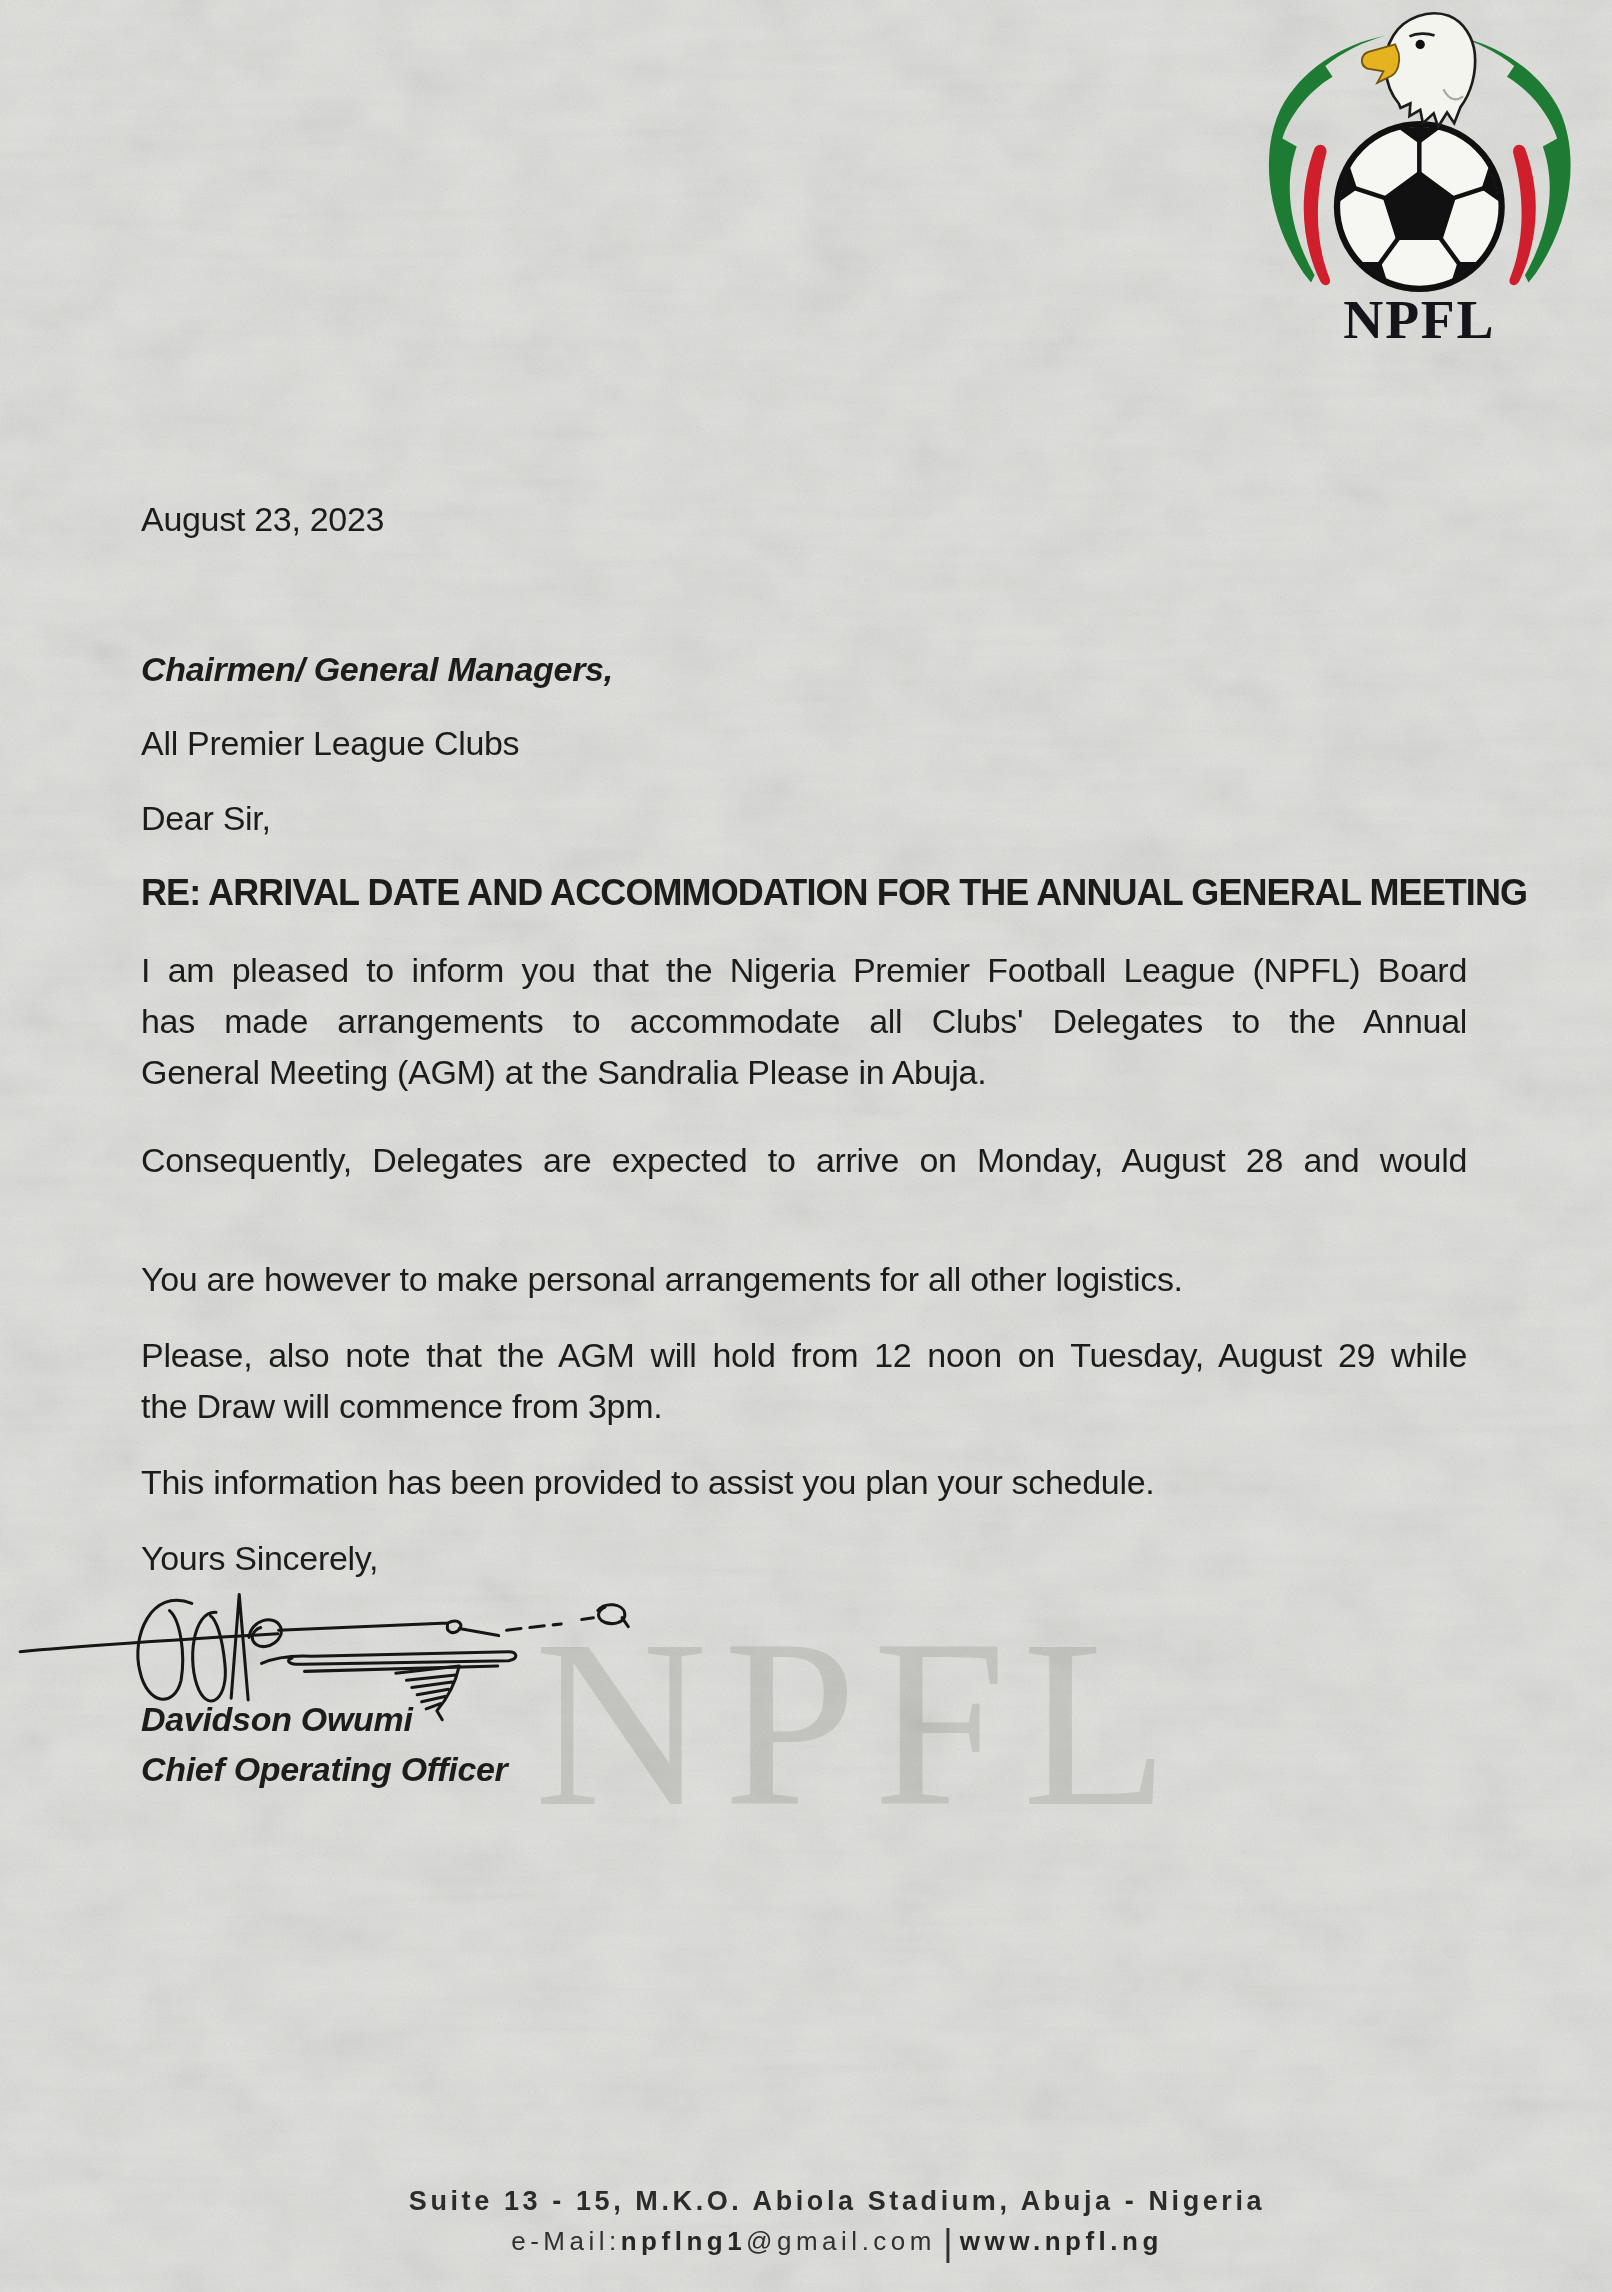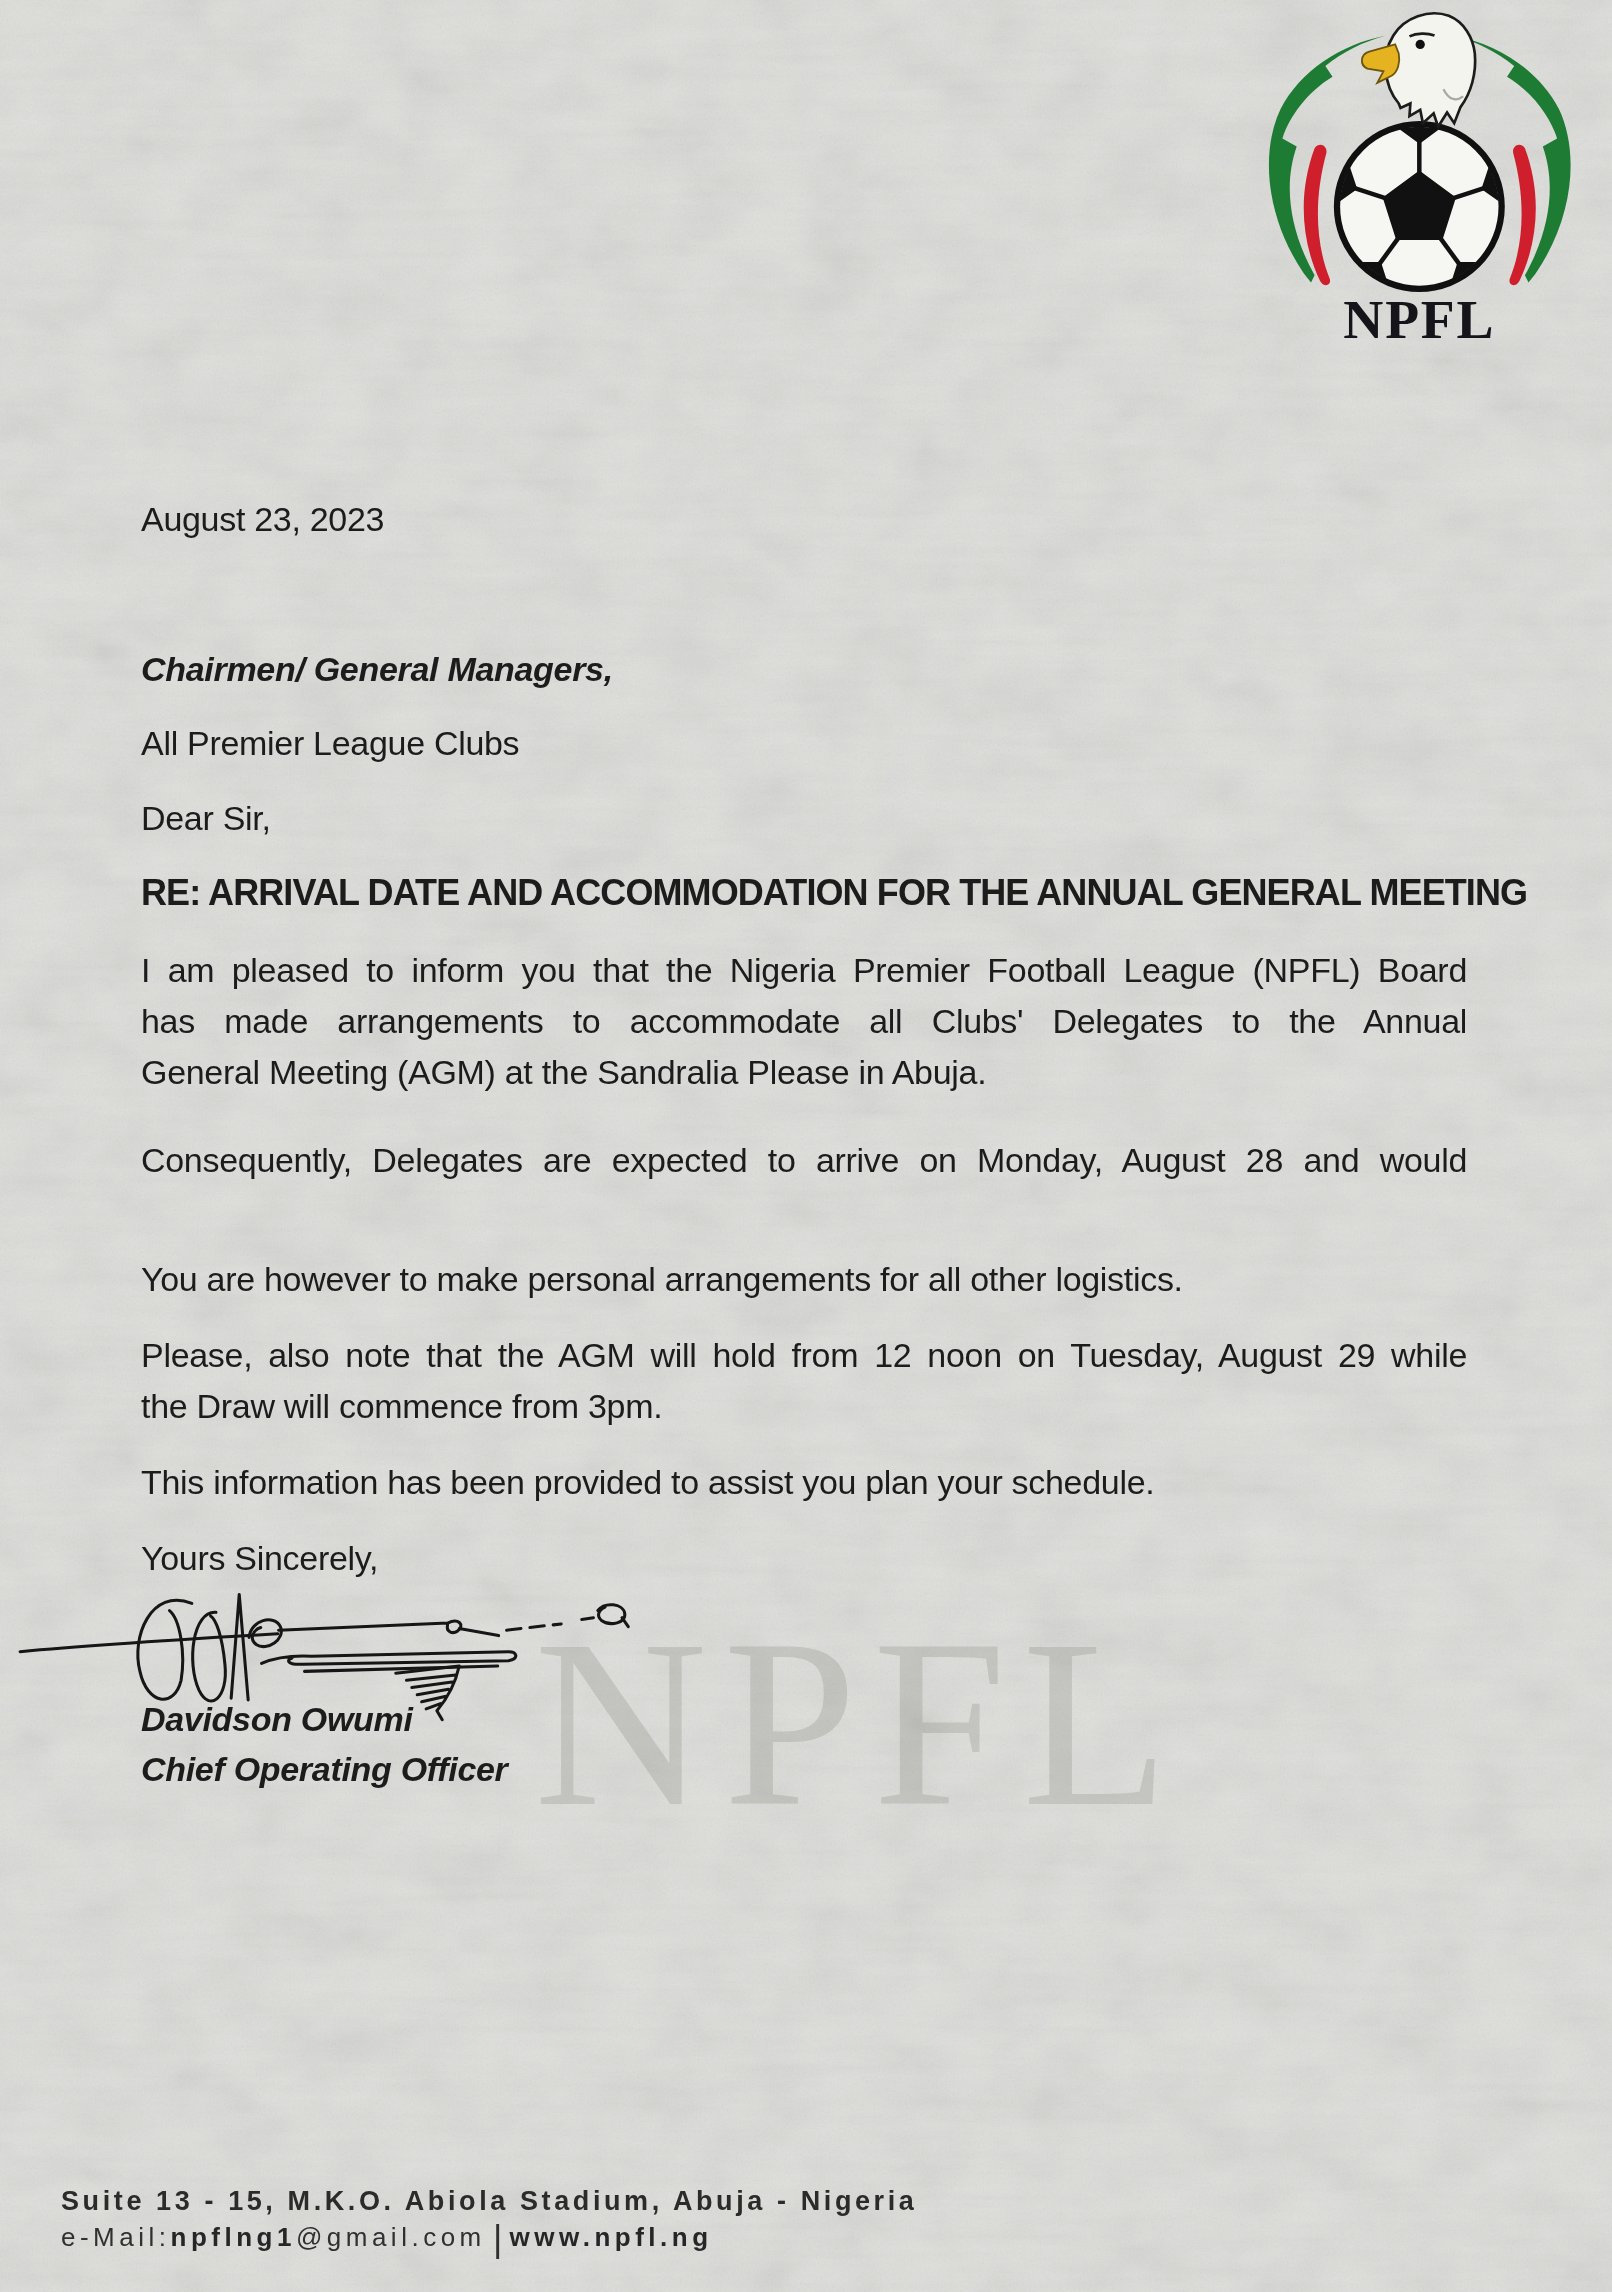--- a/index.html
+++ b/index.html
@@ -46,23 +46,23 @@
   #b-p2{top:1135px;}
   #b-p3{top:1254px;}
   #b-p4{top:1330px;}
   #b-p5{top:1457px;}
   #b-close{top:1533px;}
   #b-name{top:1694px;}
   #b-title{top:1744px;}
 
   .signature{position:absolute;z-index:4;left:7.2px;top:1573px;pointer-events:none;}
 
-  .footer{position:absolute;z-index:3;left:0;right:0;top:2185px;padding-left:61px;}
+  .footer{position:absolute;z-index:3;left:0;right:0;top:2185px;text-align:center;padding-left:61px;}
   .f1{font-weight:700;font-size:27px;letter-spacing:3.6px;color:#2b2b29;line-height:32px;}
-  .f2{font-size:26px;letter-spacing:4.5px;color:#303030;line-height:32px;margin-top:3.6px;}
+  .f2{font-size:26px;letter-spacing:4.5px;color:#303030;line-height:41px;margin-top:3.6px;}
   .f2 .fb{font-weight:700;color:#262626;}
   .f2 .sep{font-weight:400;font-size:36px;vertical-align:-5.4px;padding:0 7.2px;letter-spacing:0;}
 </style>
 </head>
 <body>
 
 <div class="page">
 
   <svg class="texture" width="1613" height="2293" xmlns="http://www.w3.org/2000/svg" viewBox="0 0 1801 2560">
     <defs>

